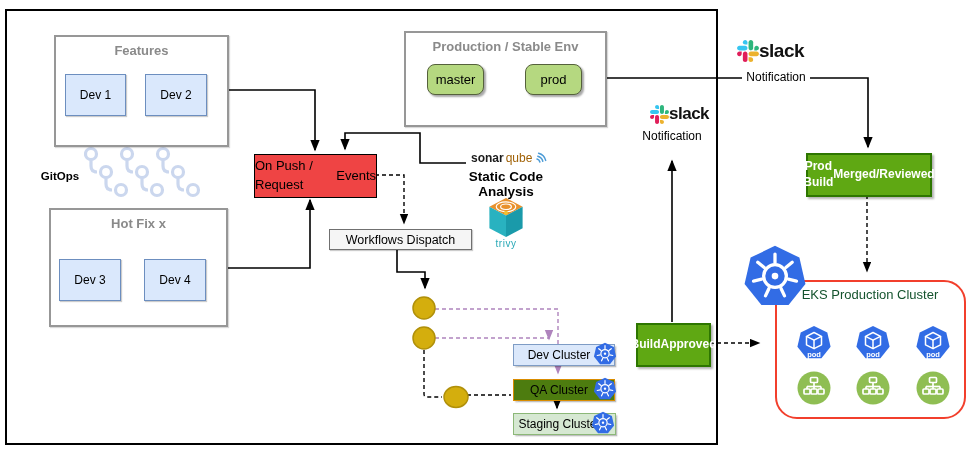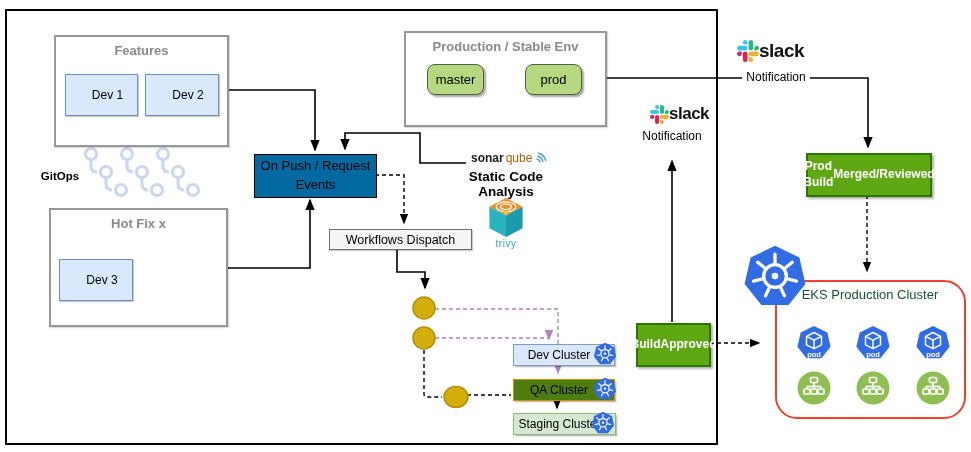--- a/index.html
+++ b/index.html
@@ -6,25 +6,25 @@
   .canvas{position:relative;width:971px;height:452px;background:#fff;overflow:hidden;
           font-family:"Liberation Sans",sans-serif;color:#000;}
   .abs{position:absolute;}
   
   .frame{left:5px;top:9px;width:709px;height:432px;border:2px solid #000;background:transparent;}
   
   .container{background:#fff;border:2px solid #979797;box-shadow:1px 1px 1px rgba(0,0,0,.15);}
   .container .gtitle{position:absolute;left:0;right:0;top:6px;text-align:center;
                      font-weight:bold;font-size:13px;color:#8a8a8a;}
   .devbox{background:#DAE8FC;border:1px solid #6C8EBF;font-size:12px;display:flex;
-          align-items:center;justify-content:center;box-shadow:1px 1px 1px rgba(0,0,0,.2);padding-left:12px;}
+          align-items:center;justify-content:center;box-shadow:1px 1px 1px rgba(0,0,0,.2);}
   .branch{background:#B5D880;border:1px solid #55613c;border-radius:8px;font-size:13px;
           display:flex;align-items:center;justify-content:center;box-shadow:2px 2px 2px rgba(0,0,0,.35);}
-  .events{background:#0369a1;border:1.5px solid #000;font-size:13px;line-height:1.45;
-          display:flex;flex-direction:column;align-items:center;justify-content:center;}
+  .events{background:#ef4444;border:1.5px solid #000;font-size:13px;line-height:1.45;
+          display:flex;flex-direction:row;align-items:center;justify-content:center;}
   .wdispatch{background:#F5F5F5;border:1.5px solid #707070;font-size:12.5px;
           display:flex;align-items:center;justify-content:center;box-shadow:1px 1px 1px rgba(0,0,0,.2);}
   .bold{font-weight:bold;}
   .gitops{font-size:11.5px;font-weight:bold;text-align:center;}
   .scaption{font-size:12px;text-align:center;}
   .slackrow{display:flex;align-items:center;}
   .slackword{font-weight:800;letter-spacing:-.5px;color:#111;}
   .greenbox{background:#5FA813;border:2px solid #2D7600;color:#fff;font-weight:bold;font-size:12px;
             line-height:1.3;display:flex;align-items:center;justify-content:center;
             box-shadow:2px 2px 2px rgba(0,0,0,.3);text-align:center;}
@@ -172,20 +172,23 @@
   </div>
 
   <div class="abs gitops" style="left:30px;top:170px;width:60px">GitOps</div>
 
   <div class="abs container" style="left:49px;top:208px;width:175px;height:115px">
     <div class="gtitle">Hot Fix x</div>
   </div>
   <div class="abs devbox" style="left:59px;top:259px;width:60px;height:40px">
     <span>Dev 3</span>
   </div>
+  <div class="abs devbox" style="left:144px;top:259px;width:60px;height:40px">
+    <span>Dev 4</span>
+  </div>
 
   <div class="abs container" style="left:404px;top:31px;width:199px;height:92px">
     <div class="gtitle">Production / Stable Env</div>
   </div>
   <div class="abs branch" style="left:427px;top:64px;width:55px;height:29px">
     <span>master</span>
   </div>
   <div class="abs branch" style="left:525px;top:64px;width:55px;height:29px">
     <span>prod</span>
   </div>

